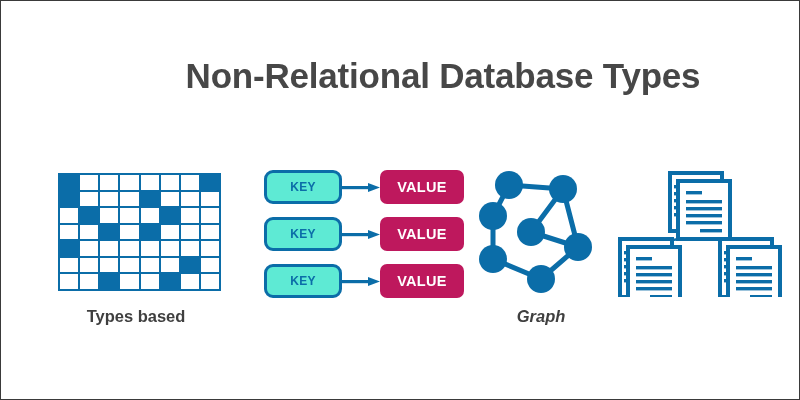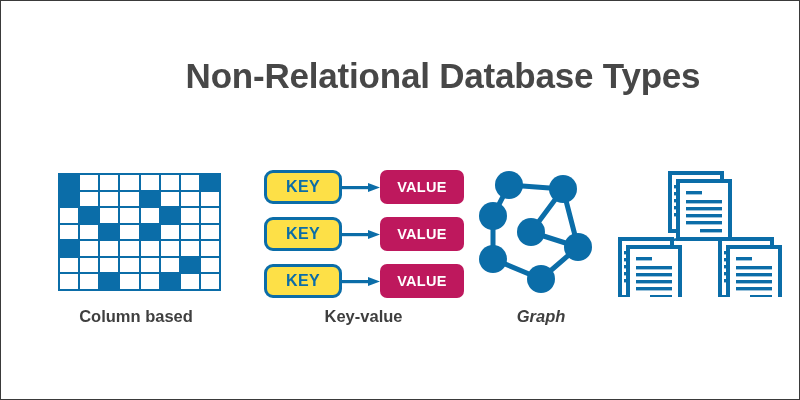--- a/index.html
+++ b/index.html
@@ -85,24 +85,24 @@
   .kv-row.r2 { top: 56px; }
   .kv-row.r3 { top: 103px; }
   .kv-key {
     position: absolute;
     left: 0;
     top: 0;
     width: 78px;
     height: 34px;
     border: 3px solid #0B6DA8;
     border-radius: 9px;
-    background: #fde047;
+    background: #5eead4;
     box-sizing: border-box;
     color: #0B6DA8;
-    font-size: 16px;
+    font-size: 12px;
     font-weight: bold;
     display: flex;
     align-items: center;
     justify-content: center;
     letter-spacing: 0.3px;
   }
   .kv-value {
     position: absolute;
     left: 116px;
     top: 0;
@@ -196,21 +196,21 @@
           <div class="grid-cell"></div>
           <div class="grid-cell"></div>
           <div class="grid-cell filled"></div>
           <div class="grid-cell"></div>
           <div class="grid-cell"></div>
           <div class="grid-cell filled"></div>
           <div class="grid-cell"></div>
           <div class="grid-cell"></div>
         </div>
     </div>
-    <div class="panel-label">Column based</div>
+    <div class="panel-label">Types based</div>
   </div>
 
   <div class="panel" id="panel-keyvalue">
     <div class="art">
 
       <div class="kv-row r1">
         <div class="kv-key">KEY</div>
         <svg class="kv-arrow" viewBox="0 0 38 9">
           <rect x="0" y="3" width="28" height="3.2" fill="#0B6DA8"></rect>
           <polygon points="26,0 38,4.5 26,9" fill="#0B6DA8"></polygon>
@@ -230,21 +230,20 @@
       <div class="kv-row r3">
         <div class="kv-key">KEY</div>
         <svg class="kv-arrow" viewBox="0 0 38 9">
           <rect x="0" y="3" width="28" height="3.2" fill="#0B6DA8"></rect>
           <polygon points="26,0 38,4.5 26,9" fill="#0B6DA8"></polygon>
         </svg>
         <div class="kv-value">VALUE</div>
       </div>
 
     </div>
-    <div class="panel-label">Key-value</div>
   </div>
 
   <div class="panel" id="panel-graph">
     <div class="art">
       <svg id="graph-svg" width="125" height="128" viewBox="0 0 125 128">
         <g id="graph-edges" stroke="#0B6DA8" stroke-width="5" stroke-linecap="round">
             <line x1="30" y1="16" x2="14" y2="47"></line>
             <line x1="30" y1="16" x2="84" y2="20"></line>
             <line x1="14" y1="47" x2="14" y2="90"></line>
             <line x1="14" y1="90" x2="62" y2="110"></line>

